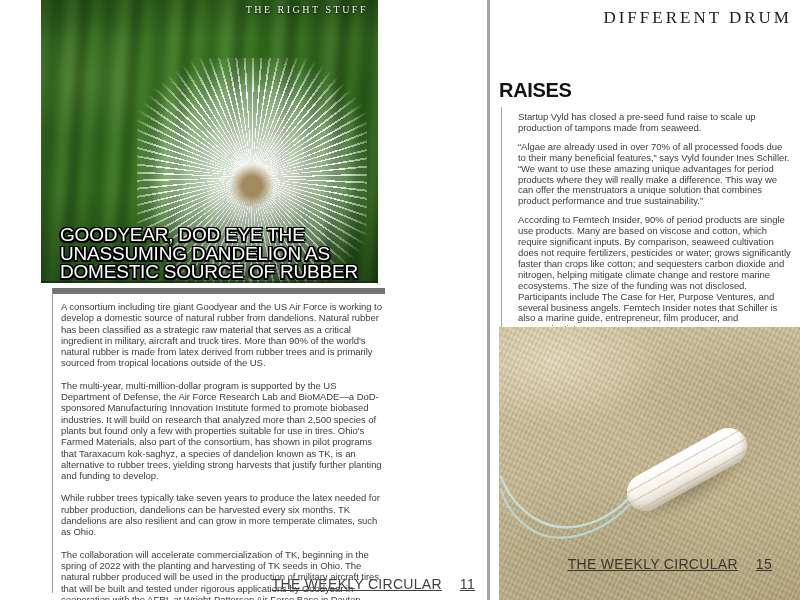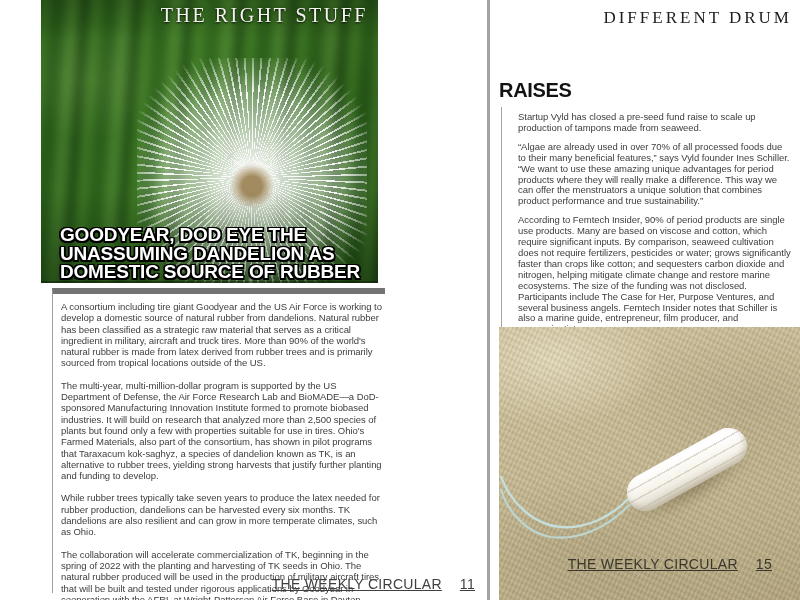--- a/index.html
+++ b/index.html
@@ -44,27 +44,27 @@
     position:absolute; left:208px; top:268px; width:4px; height:18px;
     background:rgba(222,236,206,0.55); transform:rotate(6deg);
   }
   .photo-shade {
     position:absolute; inset:0;
     background:linear-gradient(180deg, rgba(0,0,0,0.20) 0%, transparent 14%, transparent 68%, rgba(4,22,2,0.38) 100%);
     border-bottom:2px solid rgba(10,25,5,0.55);
   }
   .kicker-left {
     position:absolute; top:4px; right:10px;
-    font-family:"Liberation Serif", serif; font-size:20px; letter-spacing:2.5px;
+    font-family:"Liberation Serif", serif; font-size:10px; letter-spacing:2.5px;
     color:#f4f4ee; text-shadow:0 1px 2px rgba(0,0,0,0.75), 0 0 4px rgba(0,0,0,0.4);
     white-space:nowrap;
   }
   .headline-left {
     position:absolute; left:19px; top:226px;
-    font-size:19px; font-weight:bold; line-height:18.5px; letter-spacing:-0.2px;
+    font-size:19px; font-weight:normal; line-height:18.5px; letter-spacing:-0.2px;
     color:#ffffff; white-space:nowrap;
     text-shadow:
       -1.5px -1.5px 0 #000, 1.5px -1.5px 0 #000, -1.5px 1.5px 0 #000, 1.5px 1.5px 0 #000,
       -1.5px 0 0 #000, 1.5px 0 0 #000, 0 -1.5px 0 #000, 0 1.5px 0 #000;
   }
   .column-left {
     position:absolute; left:52px; top:288px; width:333px; height:305px;
     border-left:1px solid #9f9f9f; border-top:6px solid #737373;
     padding:7px 0 0 8px;
   }

